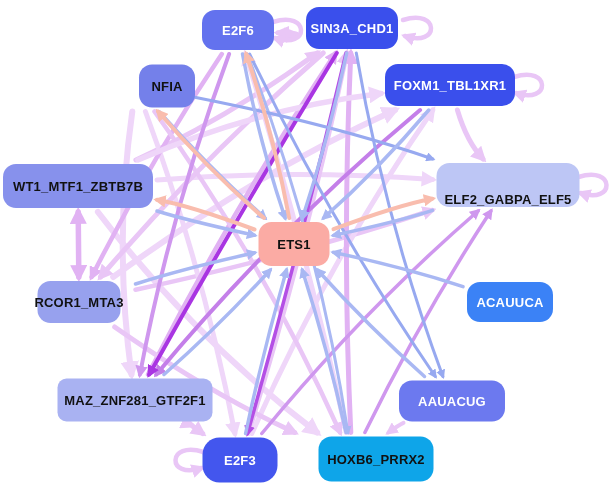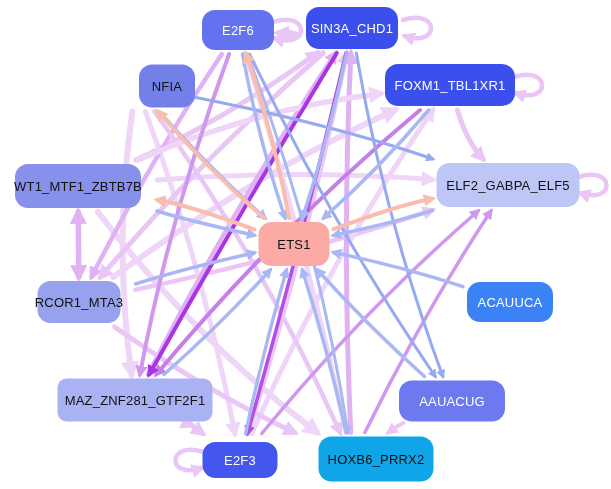--- a/index.html
+++ b/index.html
@@ -2,20 +2,21 @@
 <html><head>
 <meta charset="utf-8">
 <style>
   html,body{margin:0;padding:0;background:#ffffff;}
   #canvas{
     position:relative;
     width:611px;height:489px;
     background:#ffffff;
     overflow:hidden;
     font-family:"Liberation Sans", sans-serif;
+    font-weight:bold;
   }
   #edge-layer{
     position:absolute;left:0;top:0;width:611px;height:489px;
   }
   .node{
     position:absolute;
     display:flex;align-items:center;justify-content:center;
     border-radius:13px;
     font-size:13px;
     letter-spacing:0.2px;
@@ -123,41 +124,41 @@
       </div>
       <div class="node" style="left: 352px; top: 28px; width: 92px; height: 42px; background: rgb(58, 79, 236); color: rgb(255, 255, 255);">
         <span>SIN3A_CHD1</span>
       </div>
       <div class="node" style="left: 136px; top: 86px; width: 56px; height: 43px; background: rgb(116, 128, 234); color: rgb(17, 17, 17); margin-left: 31px;">
         <span>NFIA</span>
       </div>
       <div class="node" style="left: 450px; top: 85px; width: 130px; height: 42px; background: rgb(58, 79, 236); color: rgb(255, 255, 255);">
         <span>FOXM1_TBL1XR1</span>
       </div>
-      <div class="node" style="left: 78px; top: 186px; width: 126px; height: 44px; background: rgb(135, 145, 236); color: rgb(17, 17, 17);">
+      <div class="node" style="left: 78px; top: 186px; width: 150px; height: 44px; background: rgb(135, 145, 236); color: rgb(17, 17, 17);">
         <span>WT1_MTF1_ZBTB7B</span>
       </div>
-      <div class="node" style="left: 508px; top: 185px; width: 143px; height: 44px; background: rgb(189, 198, 245); color: rgb(17, 17, 17);">
+      <div class="node" style="left: 508px; top: 185px; width: 143px; height: 44px; background: rgb(189, 198, 245); color: rgb(17, 17, 17); align-items: flex-end;">
         <span>ELF2_GABPA_ELF5</span>
       </div>
       <div class="node" style="left: 294px; top: 244px; width: 71px; height: 44px; background: rgb(251, 171, 164); color: rgb(17, 17, 17);">
         <span>ETS1</span>
       </div>
       <div class="node" style="left: 79px; top: 302px; width: 83px; height: 42px; background: rgb(151, 161, 238); color: rgb(17, 17, 17);">
         <span>RCOR1_MTA3</span>
       </div>
       <div class="node" style="left: 510px; top: 302px; width: 86px; height: 40px; background: #3b82f6; color: rgb(255, 255, 255);">
         <span>ACAUUCA</span>
       </div>
       <div class="node" style="left: 135px; top: 400px; width: 155px; height: 43px; background: rgb(169, 178, 242); color: rgb(17, 17, 17); border-radius: 9px;">
         <span>MAZ_ZNF281_GTF2F1</span>
       </div>
       <div class="node" style="left: 452px; top: 401px; width: 106px; height: 41px; background: rgb(108, 121, 239); color: rgb(255, 255, 255);">
         <span>AAUACUG</span>
       </div>
-      <div class="node" style="left: 240px; top: 460px; width: 75px; height: 36px; background: rgb(67, 86, 238); color: rgb(255, 255, 255);">
+      <div class="node" style="left: 240px; top: 460px; width: 75px; height: 45px; background: rgb(67, 86, 238); color: rgb(255, 255, 255); border-radius: 17px;">
         <span>E2F3</span>
       </div>
       <div class="node" style="left: 352px; top: 459px; width: 115px; height: 45px; background: #0ea5e9; color: rgb(17, 17, 17); margin-left: 24px;">
         <span>HOXB6_PRRX2</span>
       </div>
     </div>
 </div>
 
 </body></html>

